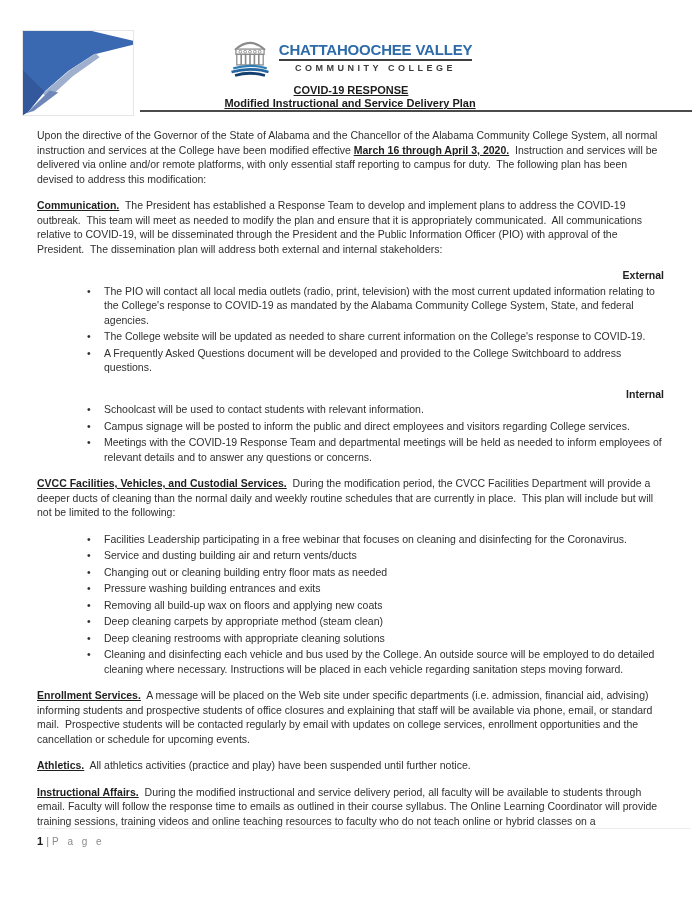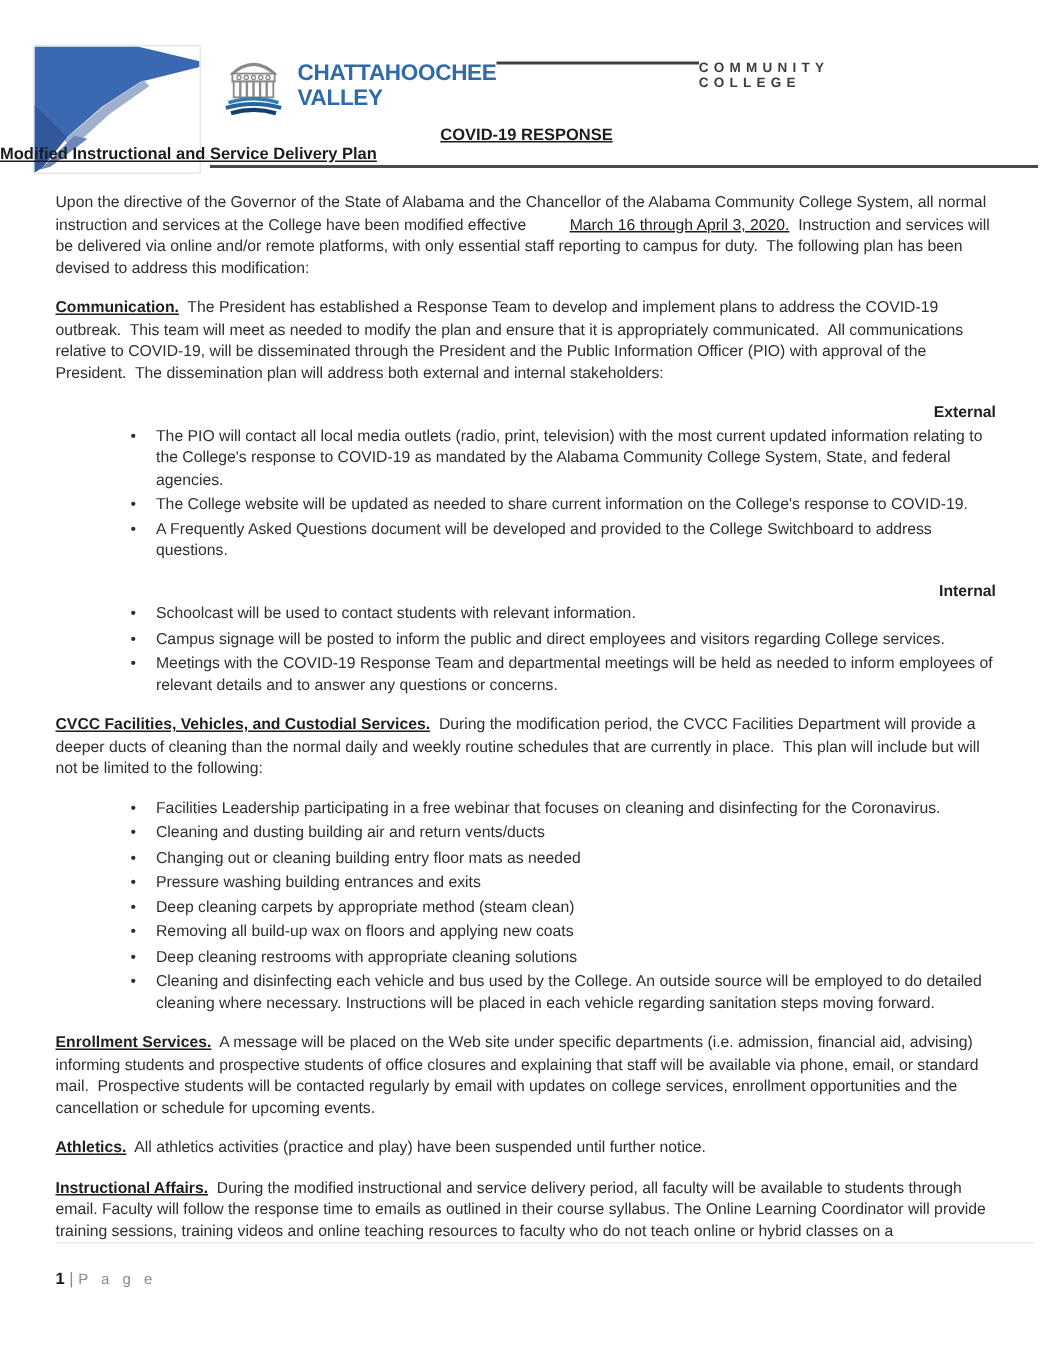--- a/index.html
+++ b/index.html
@@ -9,47 +9,47 @@
     font-family:"Liberation Sans", sans-serif; color:#2f2f2f; overflow:hidden;
     margin:0 auto;
   }
   
   .header { position:relative; height:112px; }
   .swoosh { position:absolute; left:22px; top:30px; width:112px; height:86px;
             border:1px solid #e6e6e6; background:#ffffff; }
   .logo { position:absolute; left:0; right:0; top:36px; display:flex;
           justify-content:center; align-items:center; gap:7px; }
   .logo-icon { width:44px; height:42px; }
-  .logo-text { display:flex; flex-direction:row; align-items:flex-start; }
+  .logo-text { display:flex; flex-direction:column; align-items:center; }
   .logo-title { font-size:15px; font-weight:700; color:#2e6ba8;
                 letter-spacing:-0.2px; line-height:17px; }
   .logo-rule { width:100%; border-top:2px solid #3f3f3f; margin:1px 0 2px 0; }
   .logo-subtitle { font-size:9px; font-weight:600; color:#3c3c3c;
                    letter-spacing:3.5px; line-height:10px; }
   .doc-title { position:absolute; top:84px; left:2px; right:0; text-align:center;
                font-size:11px; font-weight:700; color:#1c1c1c;
                text-decoration:underline; line-height:12px; }
-  .doc-subtitle { position:absolute; top:97px; left:0; right:0; 
+  .doc-subtitle { position:absolute; top:97px; left:0; right:0; text-align:center;
                   font-size:11px; font-weight:700; color:#1c1c1c;
                   text-decoration:underline; line-height:12px; }
   .header-rule { position:absolute; left:140px; right:8px; top:110px;
                  border-top:2px solid #4b4b4b; }
   
   .content { padding:16px 36px 0 37px; font-size:10.5px; line-height:14.5px; }
   .para { white-space:pre-wrap; margin-bottom:12px; }
   .h { font-weight:700; text-decoration:underline; color:#1f1f1f; }
-  .bu { font-weight:400; text-decoration:underline; color:#1f1f1f;margin-left:26px; }
+  .bu { font-weight:700; text-decoration:underline; color:#1f1f1f; }
   .sub { font-weight:700; color:#1f1f1f; margin-left:30px; margin-bottom:1px;text-align:right; }
   ul.blist { list-style:none; margin:0 0 12px 50px; }
   ul.blist li { position:relative; padding-left:17px; margin-bottom:2px;
                 white-space:pre-wrap; }
   ul.blist li::before { content:"\2022"; position:absolute; left:0; top:0; }
   
   .footer { position:absolute; left:37px; right:10px; top:828px;
-            border-top:1px solid #ececec; padding-top:18px; font-size:11px; }
+            border-top:1px solid #ececec; padding-top:6px; font-size:11px; }
   .pg-num { font-weight:700; color:#1a1a1a; }
   .pg-sep { color:#8a8a8a; }
   .pg-label { color:#8a8a8a; letter-spacing:3px; font-size:10px; }
 </style>
 </head>
 <body>
 
 <div class="page">
 
   <div class="header">
@@ -108,25 +108,25 @@
     <div class="sub">Internal</div>
     <ul class="blist">
         <li>Schoolcast will be used to contact students with relevant information.</li>
         <li>Campus signage will be posted to inform the public and direct employees and visitors regarding College services.</li>
         <li>Meetings with the COVID-19 Response Team and departmental meetings will be held as needed to inform employees of relevant details and to answer any questions or concerns.</li>
       </ul>
 
     <p class="para"><span class="h">CVCC Facilities, Vehicles, and Custodial Services.</span><span>  During the modification period, the CVCC Facilities Department will provide a deeper ducts of cleaning than the normal daily and weekly routine schedules that are currently in place.  This plan will include but will not be limited to the following:</span></p>
     <ul class="blist">
         <li>Facilities Leadership participating in a free webinar that focuses on cleaning and disinfecting for the Coronavirus.</li>
-        <li>Cleaning and dusting building air and return vents/ducts</li>
+        <li>Service and dusting building air and return vents/ducts</li>
         <li>Changing out or cleaning building entry floor mats as needed</li>
         <li>Pressure washing building entrances and exits</li>
+        <li>Removing all build-up wax on floors and applying new coats</li>
         <li>Deep cleaning carpets by appropriate method (steam clean)</li>
-        <li>Removing all build-up wax on floors and applying new coats</li>
         <li>Deep cleaning restrooms with appropriate cleaning solutions</li>
         <li>Cleaning and disinfecting each vehicle and bus used by the College. An outside source will be employed to do detailed cleaning where necessary. Instructions will be placed in each vehicle regarding sanitation steps moving forward.</li>
       </ul>
 
     <p class="para"><span class="h">Enrollment Services.</span><span>  A message will be placed on the Web site under specific departments (i.e. admission, financial aid, advising) informing students and prospective students of office closures and explaining that staff will be available via phone, email, or standard mail.  Prospective students will be contacted regularly by email with updates on college services, enrollment opportunities and the cancellation or schedule for upcoming events.</span></p>
 
     <p class="para"><span class="h">Athletics.</span><span>  All athletics activities (practice and play) have been suspended until further notice.</span></p>
 
     <p class="para"><span class="h">Instructional Affairs.</span><span>  During the modified instructional and service delivery period, all faculty will be available to students through email. Faculty will follow the response time to emails as outlined in their course syllabus. The Online Learning Coordinator will provide training sessions, training videos and online teaching resources to faculty who do not teach online or hybrid classes on a</span></p>
 

